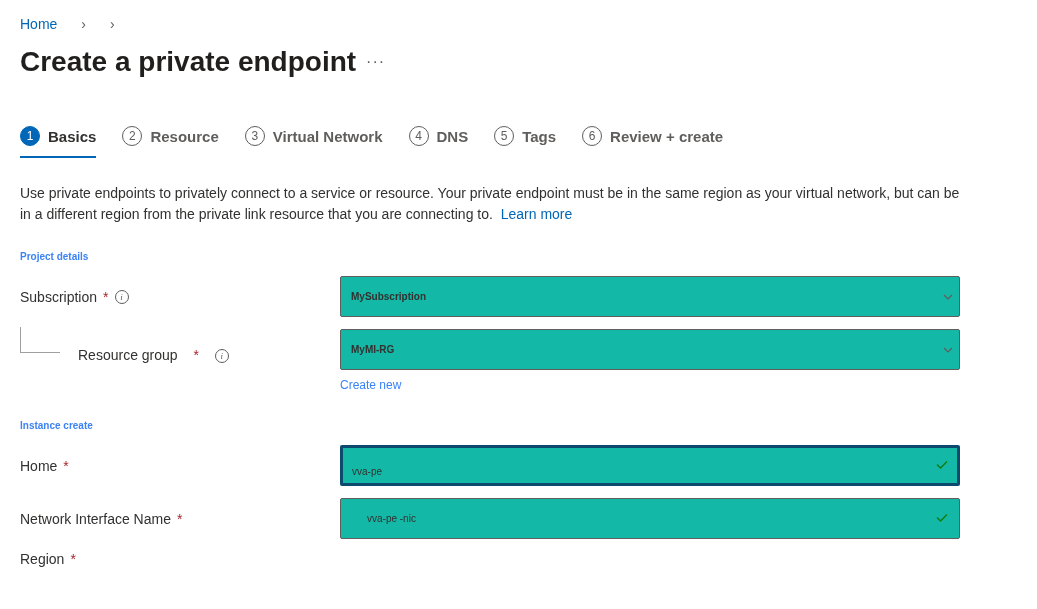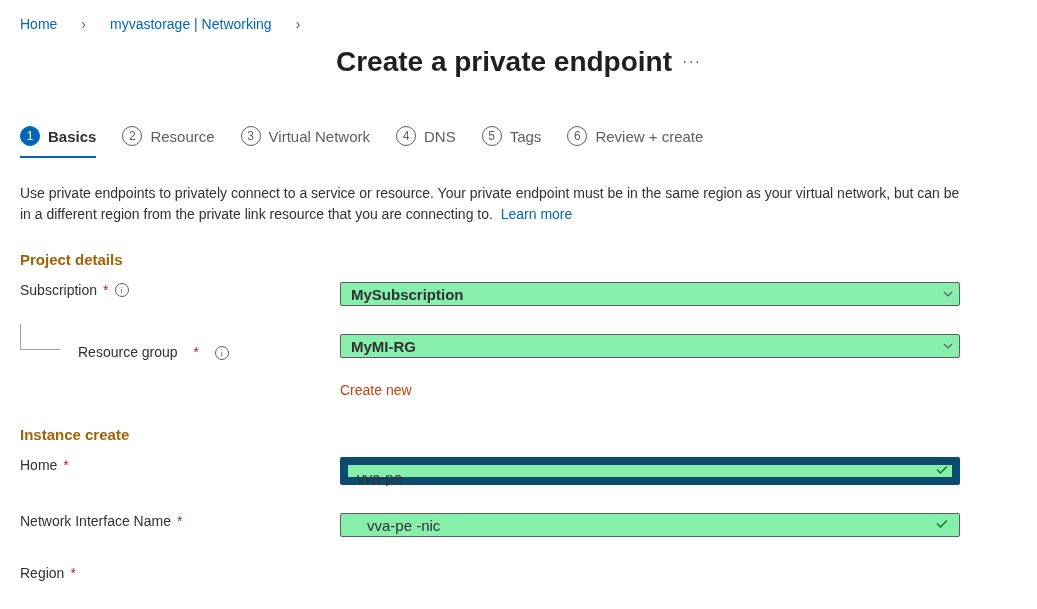--- a/index.html
+++ b/index.html
@@ -26,21 +26,20 @@
       text-decoration: none;
     }
     .breadcrumb span.sep {
       color: #605e5c;
     }
     .page-title-row {
       display: flex;
       align-items: center;
       gap: 10px;
       margin-bottom: 48px;
-      justify-content: center;
     }
     .page-title {
       font-size: 28px;
       font-weight: 600;
       color: #201f1e;
     }
     .more-icon {
       color: #605e5c;
       font-size: 16px;
       letter-spacing: 1px;
@@ -80,42 +79,43 @@
       color: #605e5c;
       background: #fff;
     }
     .tab.active .tab-badge {
       background: #0067b8;
       border-color: #0067b8;
       color: #fff;
     }
     .tab-label {
       font-size: 15px;
+      font-weight: bold;
     }
     .description {
       font-size: 14px;
       line-height: 1.5;
       color: #323130;
       margin-bottom: 26px;
       max-width: 950px;
     }
     .description a {
       color: #0067b8;
       text-decoration: none;
     }
     .section-header {
       font-weight: 600;
-      font-size: 15px;
-      color: #a16207;
+      font-size: 10px;
+      color: #3b82f6;
       margin-bottom: 14px;
     }
     .form-row {
       display: flex;
-      align-items: flex-start;
-      margin-bottom: 28px;
+      align-items: center;
+      margin-bottom: 12px;
     }
     .form-label {
       width: 320px;
       display: flex;
       align-items: center;
       gap: 6px;
       font-size: 14px;
       color: #323130;
     }
     .form-label .req {
@@ -148,40 +148,40 @@
       display: flex;
       align-items: flex-end;
     }
     .form-control {
       flex: 1;
       max-width: 620px;
       position: relative;
     }
     .select-box, .text-box {
       width: 100%;
-      height: 24px;
+      height: 41px;
       border: 1px solid #605e5c;
       border-radius: 2px;
       padding: 0 36px 0 10px;
-      font-size: 15px;
+      font-size: 10px;
       font-family: inherit;
-      background: #86efac;
+      background: #14b8a6;
       display: flex;
       align-items: center;
       cursor: pointer;
     }
     .select-box.bold {
       font-weight: 600;
     }
     .text-box {
       cursor: text;
       padding-left: 26px;
     }
     .text-box.focused {
-      border: 8px solid #0c4a6e;
+      border: 3px solid #0c4a6e;
       padding: 12px 35px 0 9px;
     }
     .chevron-down {
       position: absolute;
       right: 10px;
       top: 50%;
       transform: translateY(-50%);
       width: 0;
       height: 0;
       pointer-events: none;
@@ -197,35 +197,34 @@
       top: 50%;
       transform: translateY(-50%);
       color: #107c10;
     }
     .link-below {
       margin-left: 320px;
       margin-top: -6px;
       margin-bottom: 24px;
     }
     .link-below a {
-      color: #c2410c;
+      color: #3b82f6;
       text-decoration: none;
-      font-size: 14px;
+      font-size: 12px;
     }
     .section {
       margin-bottom: 28px;
     }
   </style>
 </head>
 <body>
 
 <nav class="breadcrumb">
   <a href="#">Home</a>
   <span class="sep">›</span>
-  <a href="#">myvastorage | Networking</a>
   <span class="sep">›</span>
 </nav>
 
 <div class="page-title-row">
   <h1 class="page-title">Create a private endpoint</h1>
   <span class="more-icon">···</span>
 </div>
 
 <div class="tabs">
   <div class="tab active">

